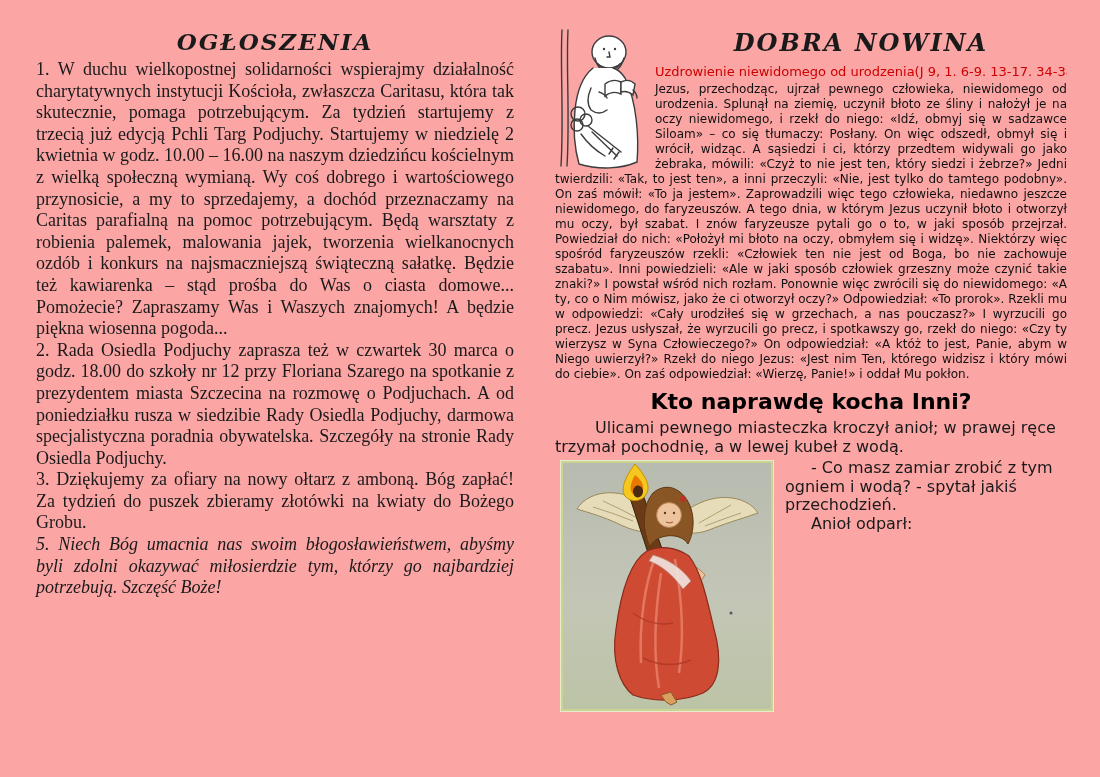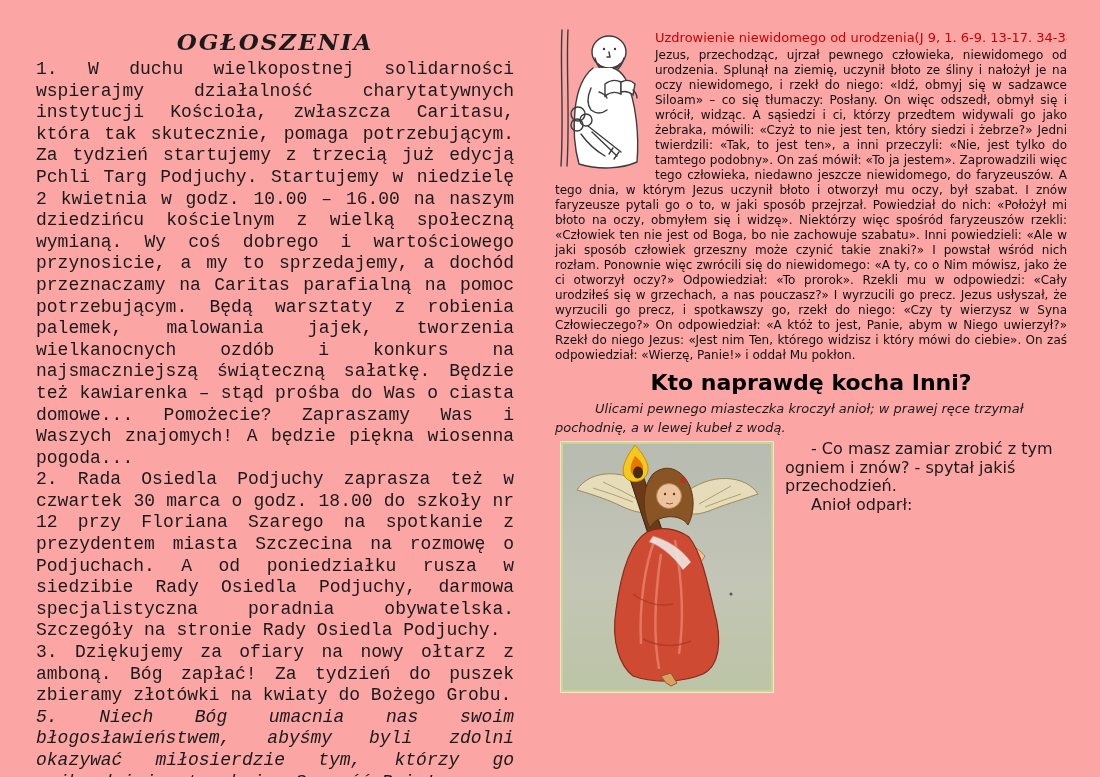--- a/index.html
+++ b/index.html
@@ -13,21 +13,21 @@
   .left-col {
     position:absolute; left:36px; top:28px; width:478px;
     font-family:"Liberation Serif", serif;
     font-size:18px; line-height:21.6px; text-align:justify;
   }
   .left-title {
     text-align:center; font-style:italic; font-weight:bold;
     font-size:23px; letter-spacing:2px; line-height:28px; margin-bottom:3px;
     font-family:"DejaVu Serif", serif;
   }
-  .left-col p { margin:0;font-family:Liberation Mono, monospace; }
+  .left-col p { margin:0; }
   .left-col p.italic { font-style:italic; }
 
   
   .right-col {
     position:absolute; left:555px; top:26px; width:512px;
     font-family:"DejaVu Sans", sans-serif;
   }
   .right-title {
     font-family:"DejaVu Serif", serif;
     font-style:italic; font-weight:bold; font-size:24px;
@@ -42,21 +42,21 @@
   }
   .gospel-body {
     font-size:12px; line-height:15px; text-align:justify; color:#111;
   }
   .story-heading {
     clear:none; text-align:center; font-weight:bold; font-size:22px;
     line-height:26px; margin:7px 0 3px 0; color:#000;
     font-family:"DejaVu Sans", sans-serif;
   }
   .story-intro {
-    font-size:13px; line-height:19px; text-indent:40px; margin-bottom:3px;font-style:italic;
+    font-size:16px; line-height:19px; text-indent:40px; margin-bottom:3px;
   }
   .angel-figure {
     float:left; width:212px; height:250px; margin:2px 12px 2px 6px;
     border:2px solid #ccd494; outline:1px solid #e8eccc;
     background:linear-gradient(180deg,#b7bbb0 0%,#c3c6b6 55%,#bcc4a6 100%);
   }
   .dialogue { font-size:16px; line-height:18.6px; text-indent:26px; }
   .signature {
     font-size:16px; line-height:18px; text-align:right;
     padding-right:32px; margin-top:24px;
@@ -103,20 +103,21 @@
         <circle cx="23" cy="88" r="7"></circle>
         <circle cx="31" cy="94" r="6"></circle>
         <circle cx="22" cy="99" r="6"></circle>
         <path d="M33,100 L66,126"></path>
         <path d="M37,106 L62,130"></path>
         <path d="M58,122 l-4,6 M64,126 l-5,7"></path>
         <path d="M26,108 q10,14 24,22"></path>
       </svg>
     </div>
 
+    <div class="right-title">DOBRA NOWINA</div>
 
     <div class="gospel-heading" style="color:#cc0000">Uzdrowienie niewidomego od urodzenia(J 9, 1. 6-9. 13-17. 34-38)</div>
 
     <p class="gospel-body">Jezus, przechodząc, ujrzał pewnego człowieka, niewidomego od urodzenia. Splunął na ziemię, uczynił błoto ze śliny i nałożył je na oczy niewidomego, i rzekł do niego: «Idź, obmyj się w sadzawce Siloam» – co się tłumaczy: Posłany. On więc odszedł, obmył się i wrócił, widząc. A sąsiedzi i ci, którzy przedtem widywali go jako żebraka, mówili: «Czyż to nie jest ten, który siedzi i żebrze?» Jedni twierdzili: «Tak, to jest ten», a inni przeczyli: «Nie, jest tylko do tamtego podobny». On zaś mówił: «To ja jestem». Zaprowadzili więc tego człowieka, niedawno jeszcze niewidomego, do faryzeuszów. A tego dnia, w którym Jezus uczynił błoto i otworzył mu oczy, był szabat. I znów faryzeusze pytali go o to, w jaki sposób przejrzał. Powiedział do nich: «Położył mi błoto na oczy, obmyłem się i widzę». Niektórzy więc spośród faryzeuszów rzekli: «Człowiek ten nie jest od Boga, bo nie zachowuje szabatu». Inni powiedzieli: «Ale w jaki sposób człowiek grzeszny może czynić takie znaki?» I powstał wśród nich rozłam. Ponownie więc zwrócili się do niewidomego: «A ty, co o Nim mówisz, jako że ci otworzył oczy?» Odpowiedział: «To prorok». Rzekli mu w odpowiedzi: «Cały urodziłeś się w grzechach, a nas pouczasz?» I wyrzucili go precz. Jezus usłyszał, że wyrzucili go precz, i spotkawszy go, rzekł do niego: «Czy ty wierzysz w Syna Człowieczego?» On odpowiedział: «A któż to jest, Panie, abym w Niego uwierzył?» Rzekł do niego Jezus: «Jest nim Ten, którego widzisz i który mówi do ciebie». On zaś odpowiedział: «Wierzę, Panie!» i oddał Mu pokłon.</p>
 
     <h2 class="story-heading">Kto naprawdę kocha Inni?</h2>
 
     <p class="story-intro">Ulicami pewnego miasteczka kroczył anioł; w prawej ręce trzymał pochodnię, a w lewej kubeł z wodą.</p>
 
     <div class="angel-figure">
@@ -149,18 +150,18 @@
         <path d="M92,95 C82,120 76,160 78,200 M112,96 C118,130 122,170 116,210 M98,110 C92,150 90,190 96,225" stroke="#e8826a" stroke-width="2.5" fill="none" opacity="0.8"></path>
         <path d="M70,150 q18,14 40,10 M80,195 q24,12 48,2" stroke="#a83522" stroke-width="1.5" fill="none" opacity="0.7"></path>
 
         <path d="M90,92 C104,96 118,104 128,118 L120,126 C110,112 98,102 86,98 Z" fill="#f0e6e0" stroke="#b89080" stroke-width="0.8" opacity="0.9"></path>
 
         <path d="M98,232 q4,8 10,10 l6,-3 q-4,-6 -6,-10 Z" fill="#d9a05f" stroke="#8a5a28" stroke-width="1"></path>
         <circle cx="168" cy="150" r="1.5" fill="#556"></circle>
       </svg>
     </div>
 
-    <p class="dialogue">- Co masz zamiar zrobić z tym ogniem i znów? - spytał jakiś przechodzień.</p>
+    <p class="dialogue">- Co masz zamiar zrobić z tym ogniem i wodą? - spytał jakiś przechodzień.</p>
     <p class="dialogue">Anioł odparł:</p>
 
   </div>
 
 </div>
 
 </body></html>

